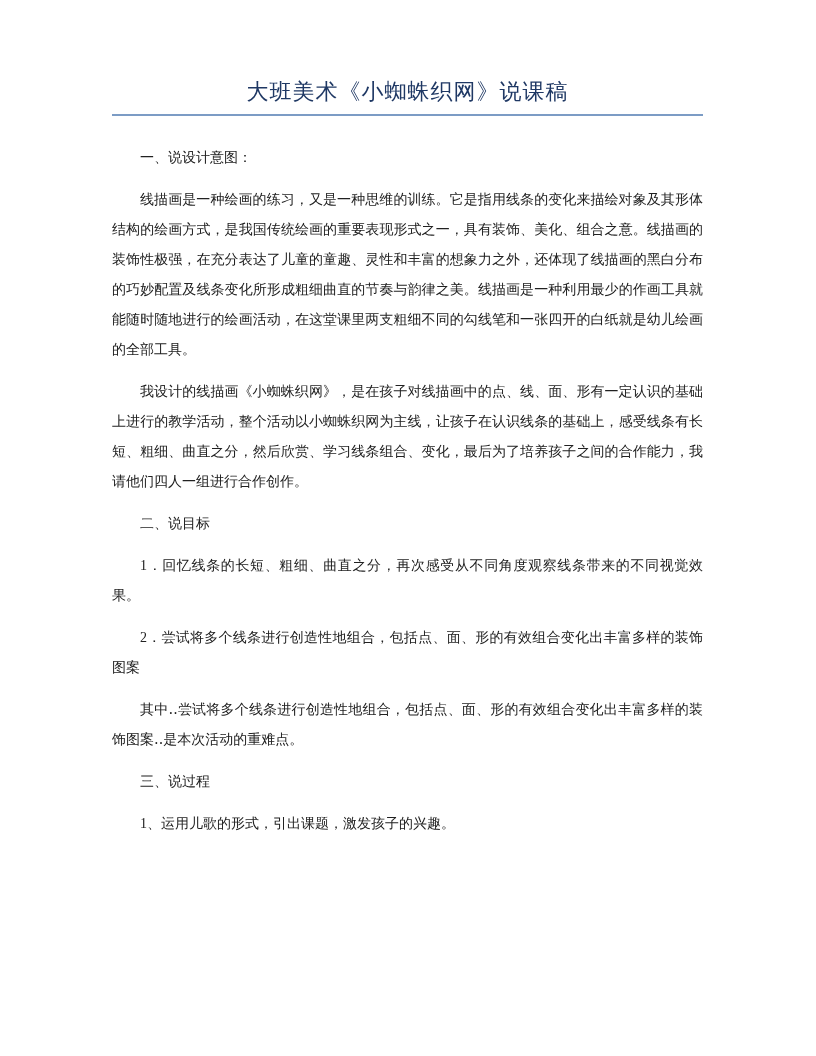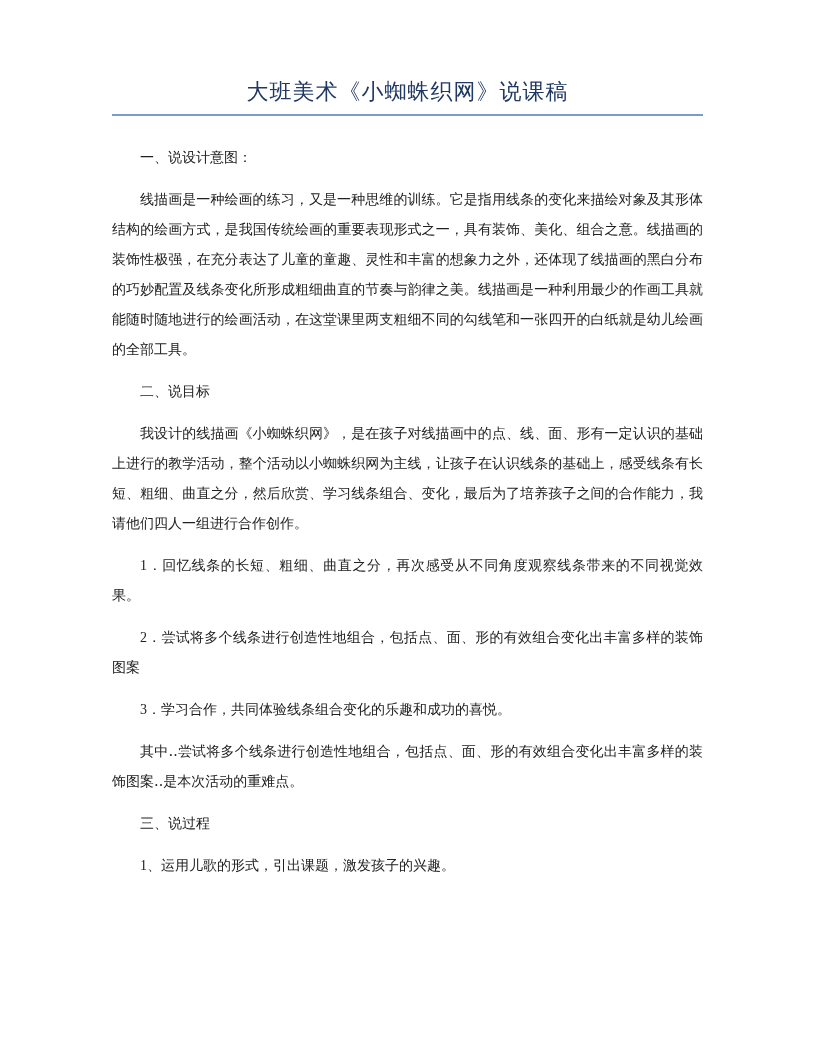--- a/index.html
+++ b/index.html
@@ -42,22 +42,21 @@
 </style>
 </head>
 <body>
 
 <div class="page" style="color: rgb(33, 33, 33);">
   <h1 class="title" style="color: rgb(31, 56, 100); border-bottom-color: rgb(124, 156, 197);">大班美术《小蜘蛛织网》说课稿</h1>
 
   <div class="content">
     <p>一、说设计意图：</p>
     <p>线描画是一种绘画的练习，又是一种思维的训练。它是指用线条的变化来描绘对象及其形体结构的绘画方式，是我国传统绘画的重要表现形式之一，具有装饰、美化、组合之意。线描画的装饰性极强，在充分表达了儿童的童趣、灵性和丰富的想象力之外，还体现了线描画的黑白分布的巧妙配置及线条变化所形成粗细曲直的节奏与韵律之美。线描画是一种利用最少的作画工具就能随时随地进行的绘画活动，在这堂课里两支粗细不同的勾线笔和一张四开的白纸就是幼儿绘画的全部工具。</p>
+    <p>我设计的线描画《小蜘蛛织网》，是在孩子对线描画中的点、线、面、形有一定认识的基础上进行的教学活动，整个活动以小蜘蛛织网为主线，让孩子在认识线条的基础上，感受线条有长短、粗细、曲直之分，然后欣赏、学习线条组合、变化，最后为了培养孩子之间的合作能力，我请他们四人一组进行合作创作。</p>
     <p>二、说目标</p>
-    <p>我设计的线描画《小蜘蛛织网》，是在孩子对线描画中的点、线、面、形有一定认识的基础上进行的教学活动，整个活动以小蜘蛛织网为主线，让孩子在认识线条的基础上，感受线条有长短、粗细、曲直之分，然后欣赏、学习线条组合、变化，最后为了培养孩子之间的合作能力，我请他们四人一组进行合作创作。</p>
     <p>1．回忆线条的长短、粗细、曲直之分，再次感受从不同角度观察线条带来的不同视觉效果。</p>
     <p>2．尝试将多个线条进行创造性地组合，包括点、面、形的有效组合变化出丰富多样的装饰图案</p>
-    <p>3．学习合作，共同体验线条组合变化的乐趣和成功的喜悦。</p>
     <p>其中‥尝试将多个线条进行创造性地组合，包括点、面、形的有效组合变化出丰富多样的装饰图案‥是本次活动的重难点。</p>
     <p>三、说过程</p>
     <p>1、运用儿歌的形式，引出课题，激发孩子的兴趣。</p>
   </div>
 </div>
 
 </body></html>

